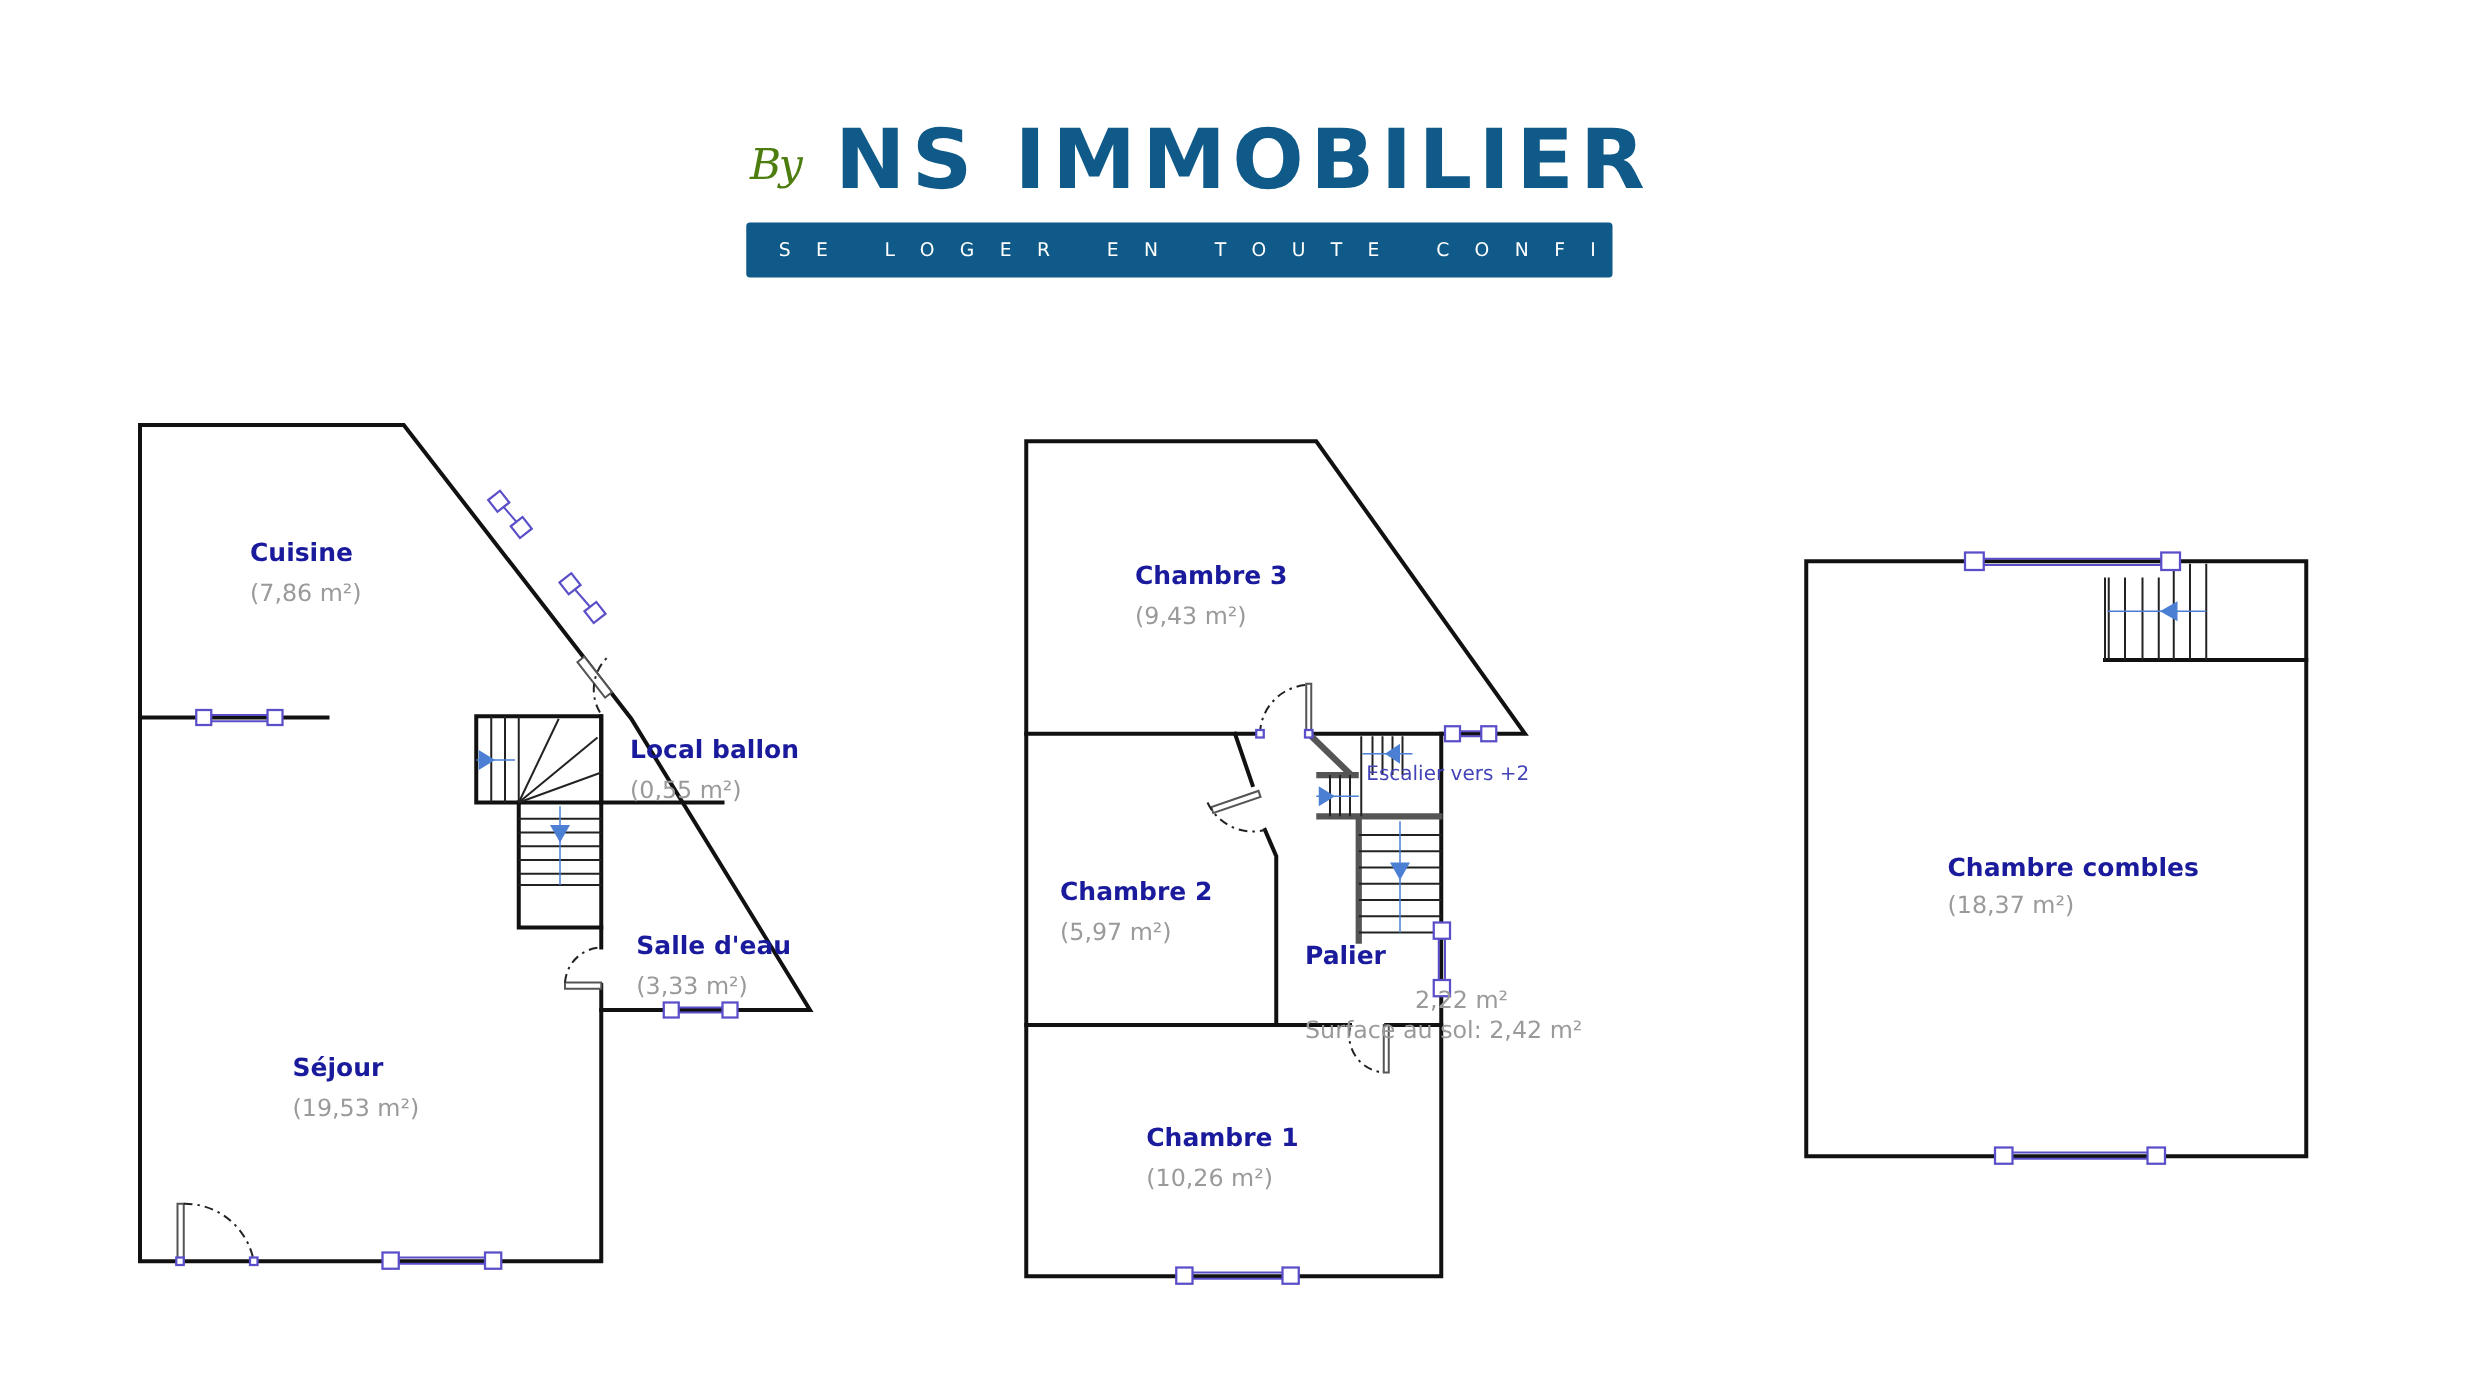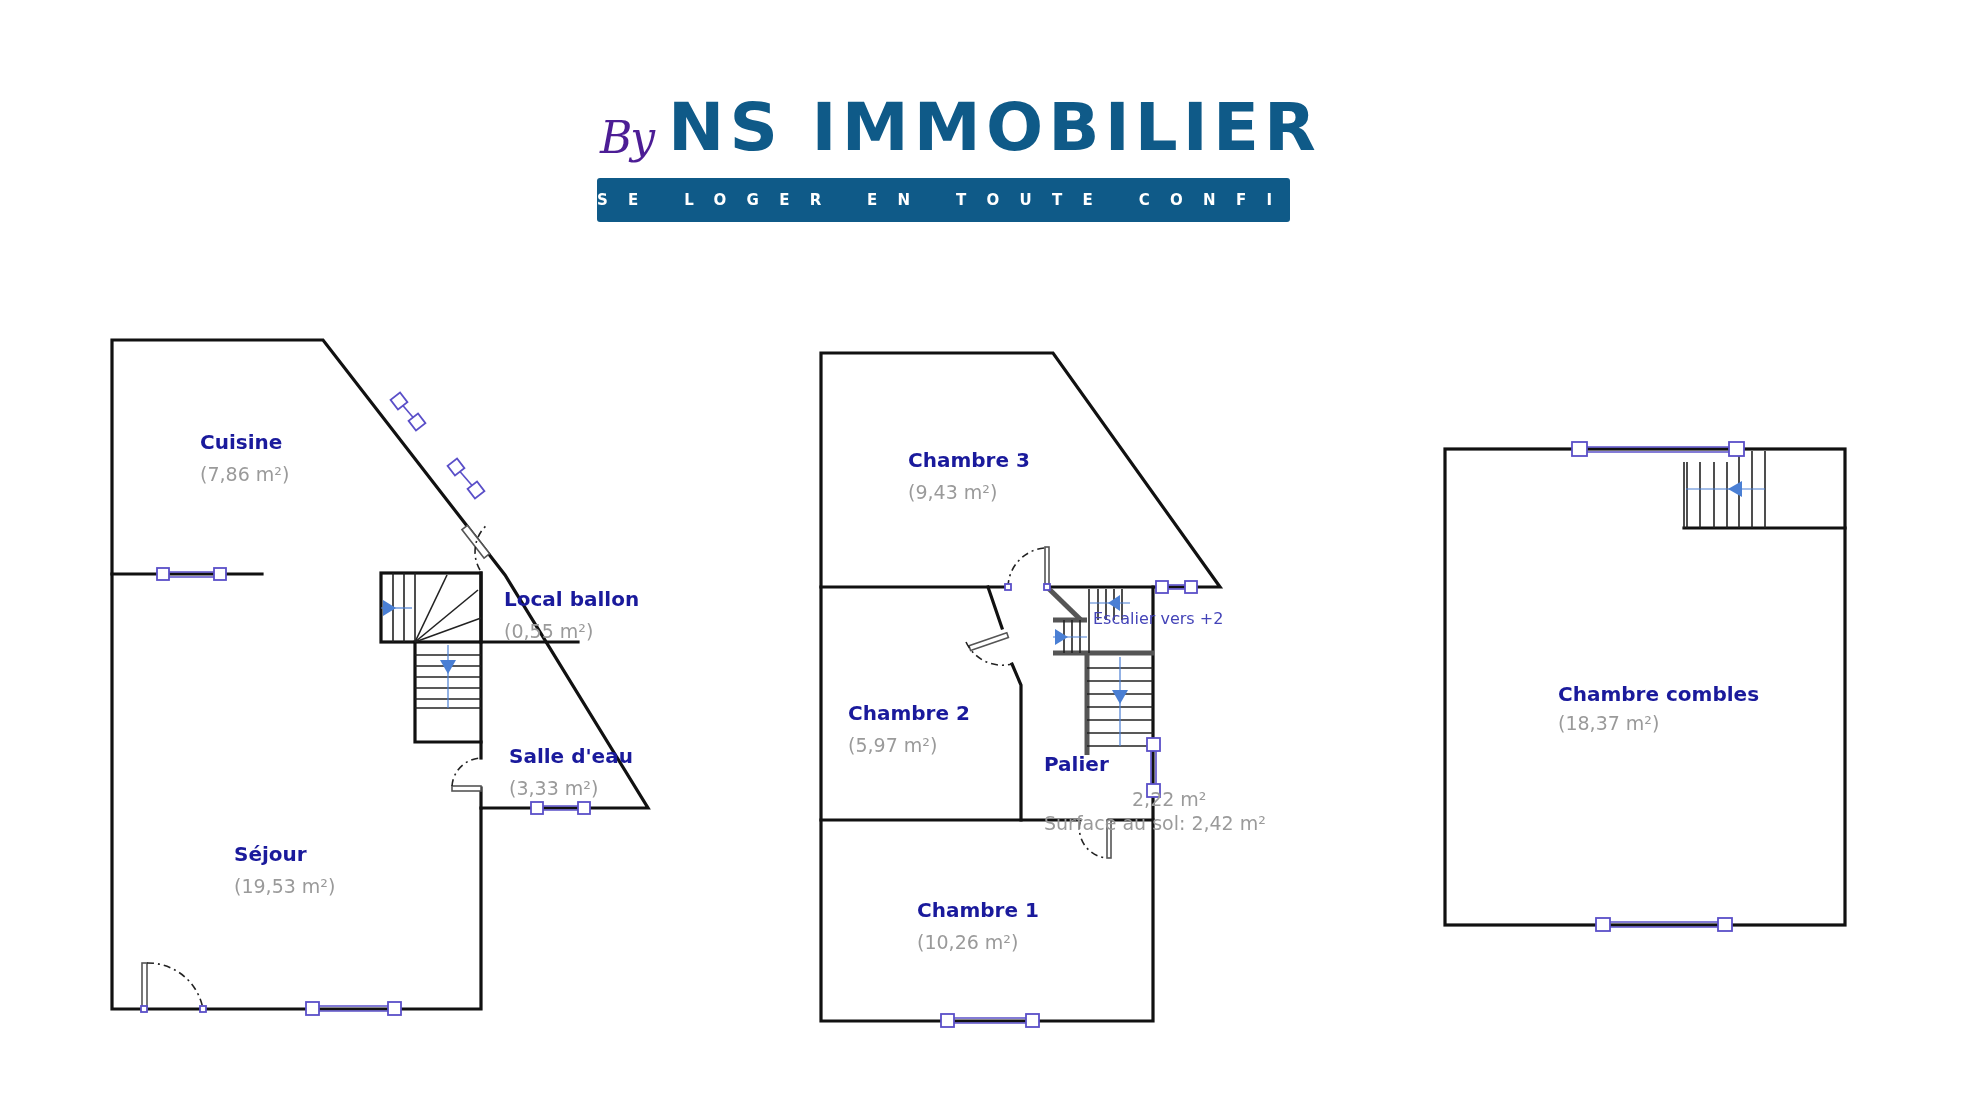--- a/index.html
+++ b/index.html
@@ -1,20 +1,20 @@
 <!DOCTYPE html>
 <html><head>
 <meta charset="utf-8">
 <style>
   html, body { margin: 0; padding: 0; background: #ffffff; }
   body { width: 1980px; height: 1110px; position: relative; overflow: hidden; font-family: "DejaVu Sans", sans-serif; }
-  .logo-by { position: absolute; left: 600px; top: 112px; font-family: "DejaVu Serif", serif; font-style: italic; font-size: 44px; color: #4c1d95; letter-spacing: -2px; }
+  .logo-by { position: absolute; left: 600px; top: 112px; font-family: "DejaVu Serif", serif; font-style: italic; font-size: 34px; color: #4d7c0f; letter-spacing: -2px; }
   .logo-title { position: absolute; left: 668px; top: 95px; font-family: "DejaVu Sans", sans-serif; font-weight: bold; font-size: 66px; line-height: 66px; color: #0f5a88; letter-spacing: 5px; white-space: nowrap; transform: scaleX(1.02); transform-origin: left; }
   .logo-band { position: absolute; left: 597px; top: 178px; width: 693px; height: 44px; background: #0f5a88; border-radius: 3px; display: flex; align-items: center; }
-  .logo-tagline { color: #ffffff; font-family: "DejaVu Sans", sans-serif; font-weight: bold; font-size: 15px; letter-spacing: 20.3px; white-space: nowrap; }
+  .logo-tagline { padding-left: 26px; color: #ffffff; font-family: "DejaVu Sans", sans-serif; font-weight: normal; font-size: 15px; letter-spacing: 20.3px; white-space: nowrap; }
   svg.plans { position: absolute; left: 0; top: 0; width: 1980px; height: 1110px; }
   .room-name { font-family: "DejaVu Sans", sans-serif; font-weight: bold; font-size: 20px; fill: #1a1a9c; }
   .room-area { font-family: "DejaVu Sans", sans-serif; font-size: 19px; fill: #9a9a9a; }
   .note-text { font-family: "DejaVu Sans", sans-serif; font-size: 16px; fill: #4444b8; }
   .wall { stroke: #111; stroke-width: 3.2; fill: none; stroke-linecap: square; }
   .thin { stroke: #222; stroke-width: 1.6; fill: none; }
   .leaf { fill: #ffffff; stroke: #555; stroke-width: 1.6; }
   .arc { stroke: #222; stroke-width: 1.6; fill: none; stroke-dasharray: 7 4 2 4; }
   .win-sq { fill: #ffffff; stroke: #5a4fc8; stroke-width: 1.8; }
   .win-bar { stroke: #5a4fc8; stroke-width: 1.6; fill: none; }

